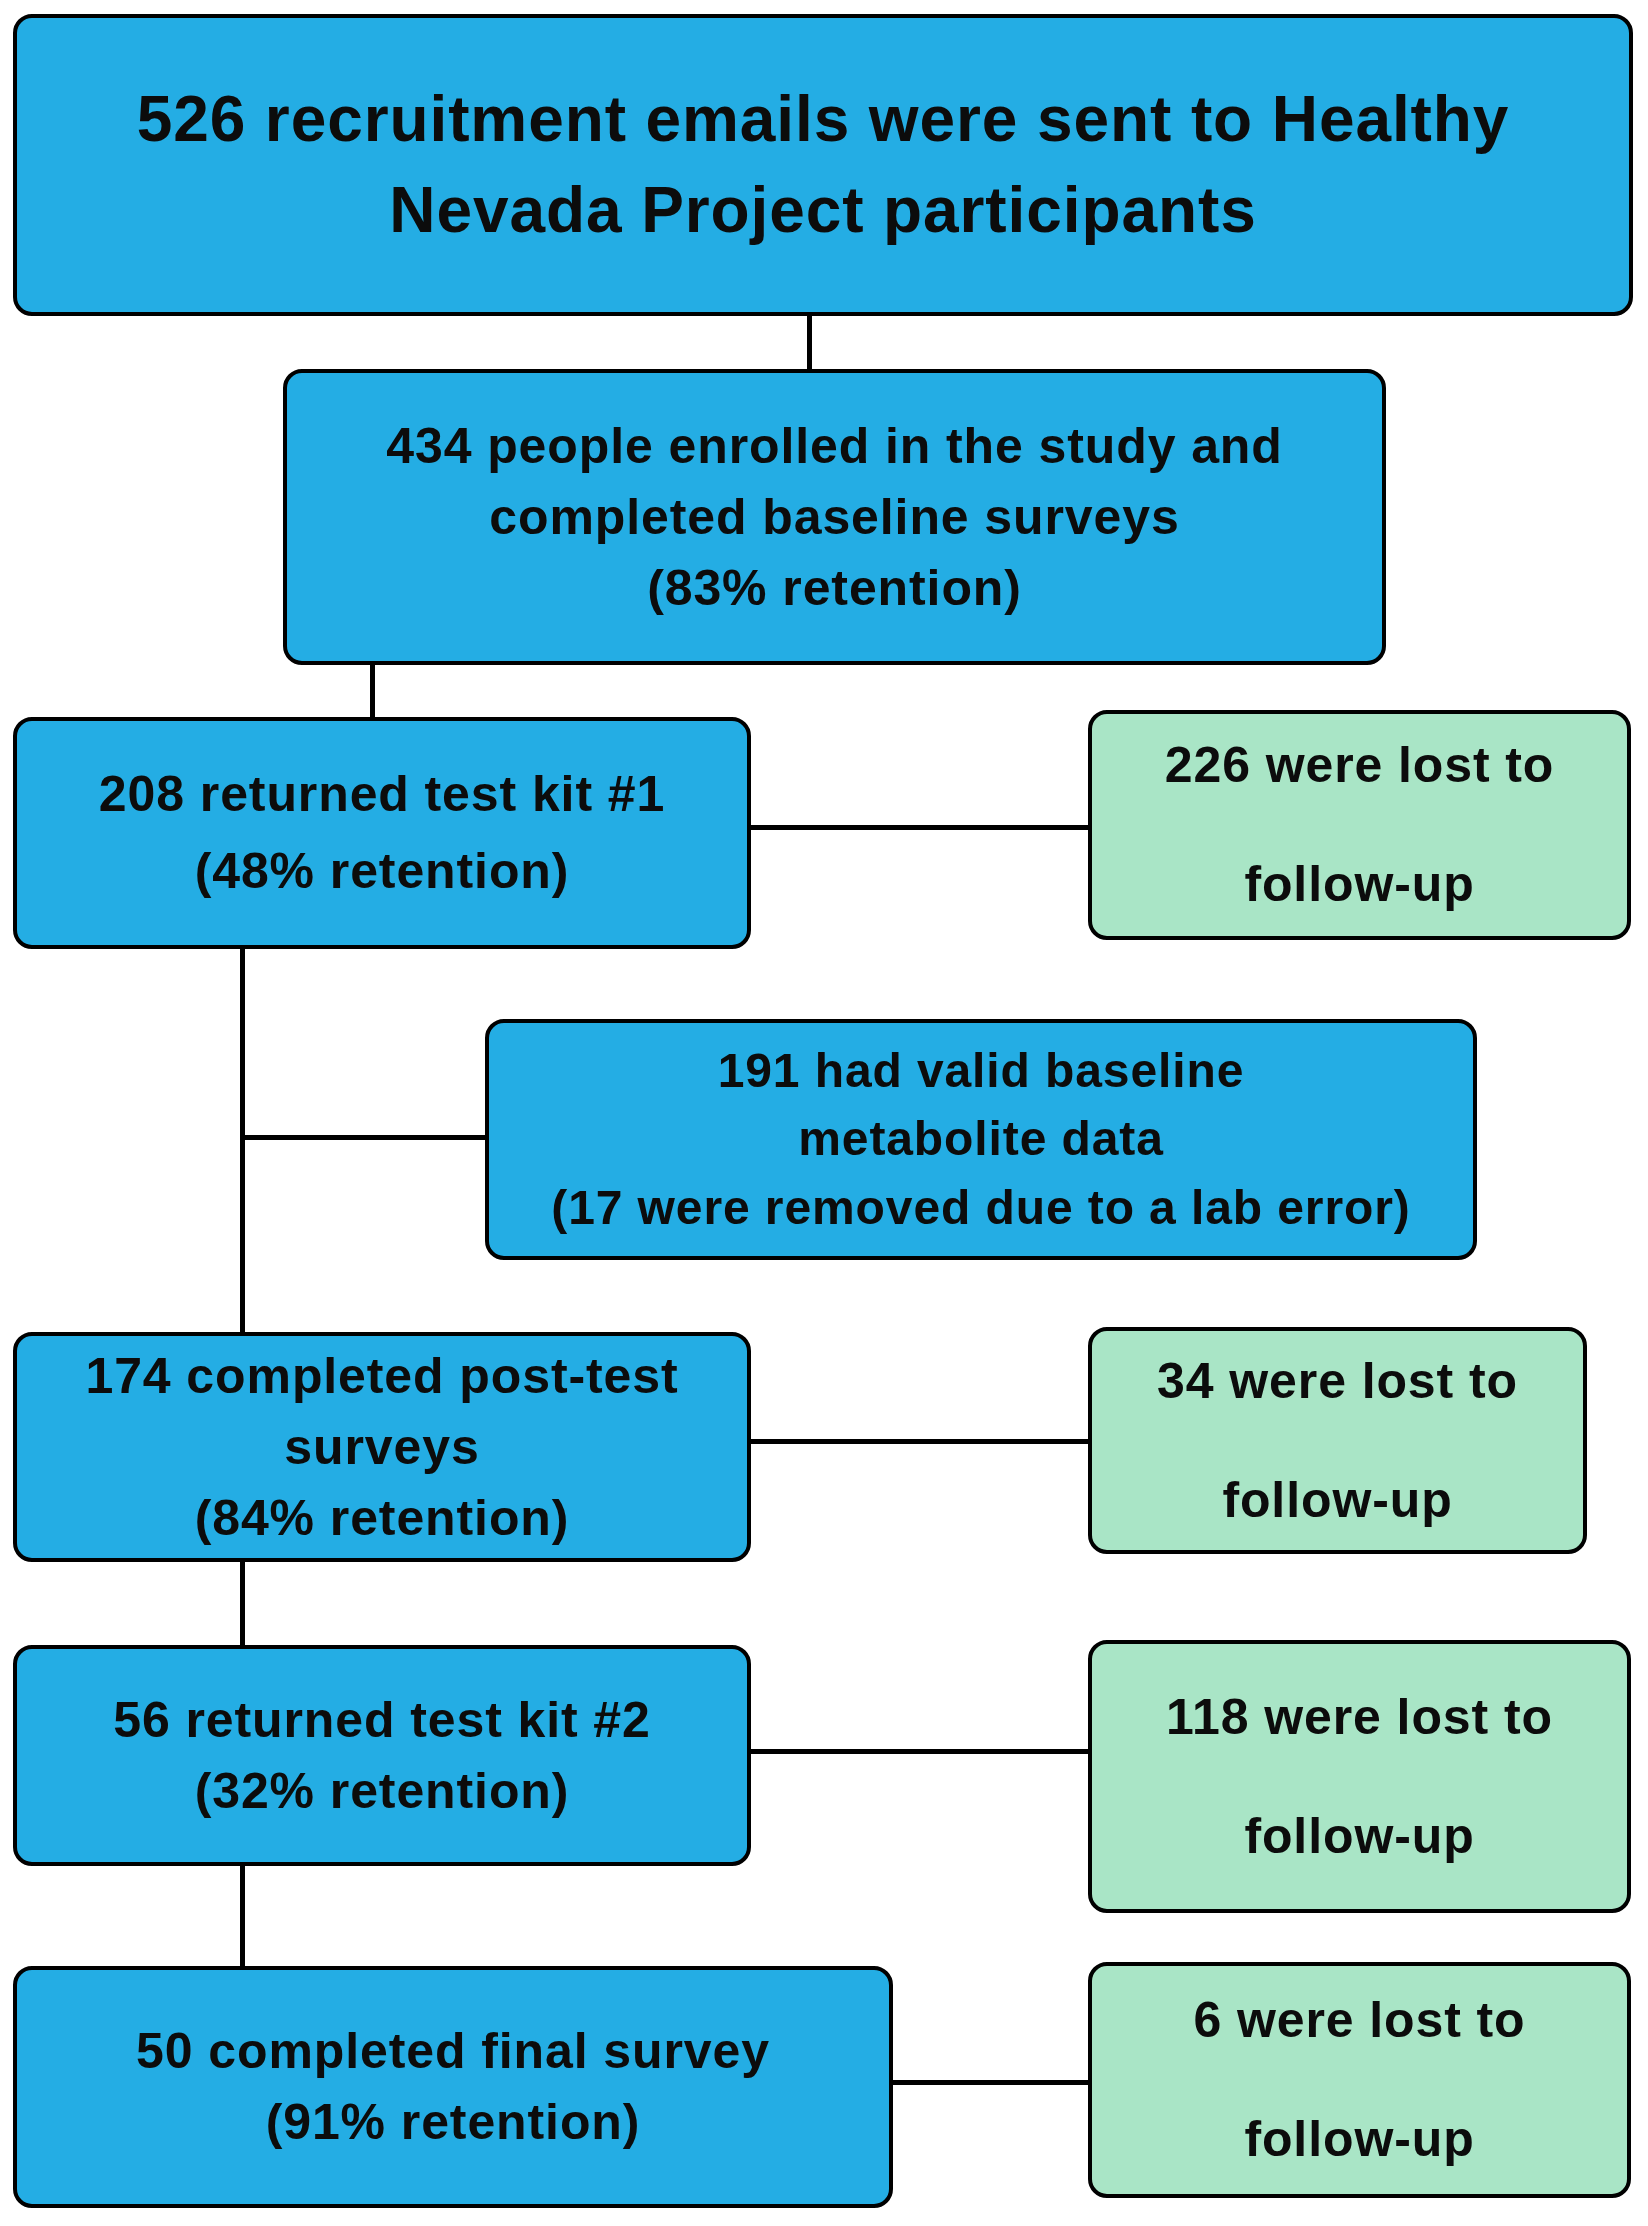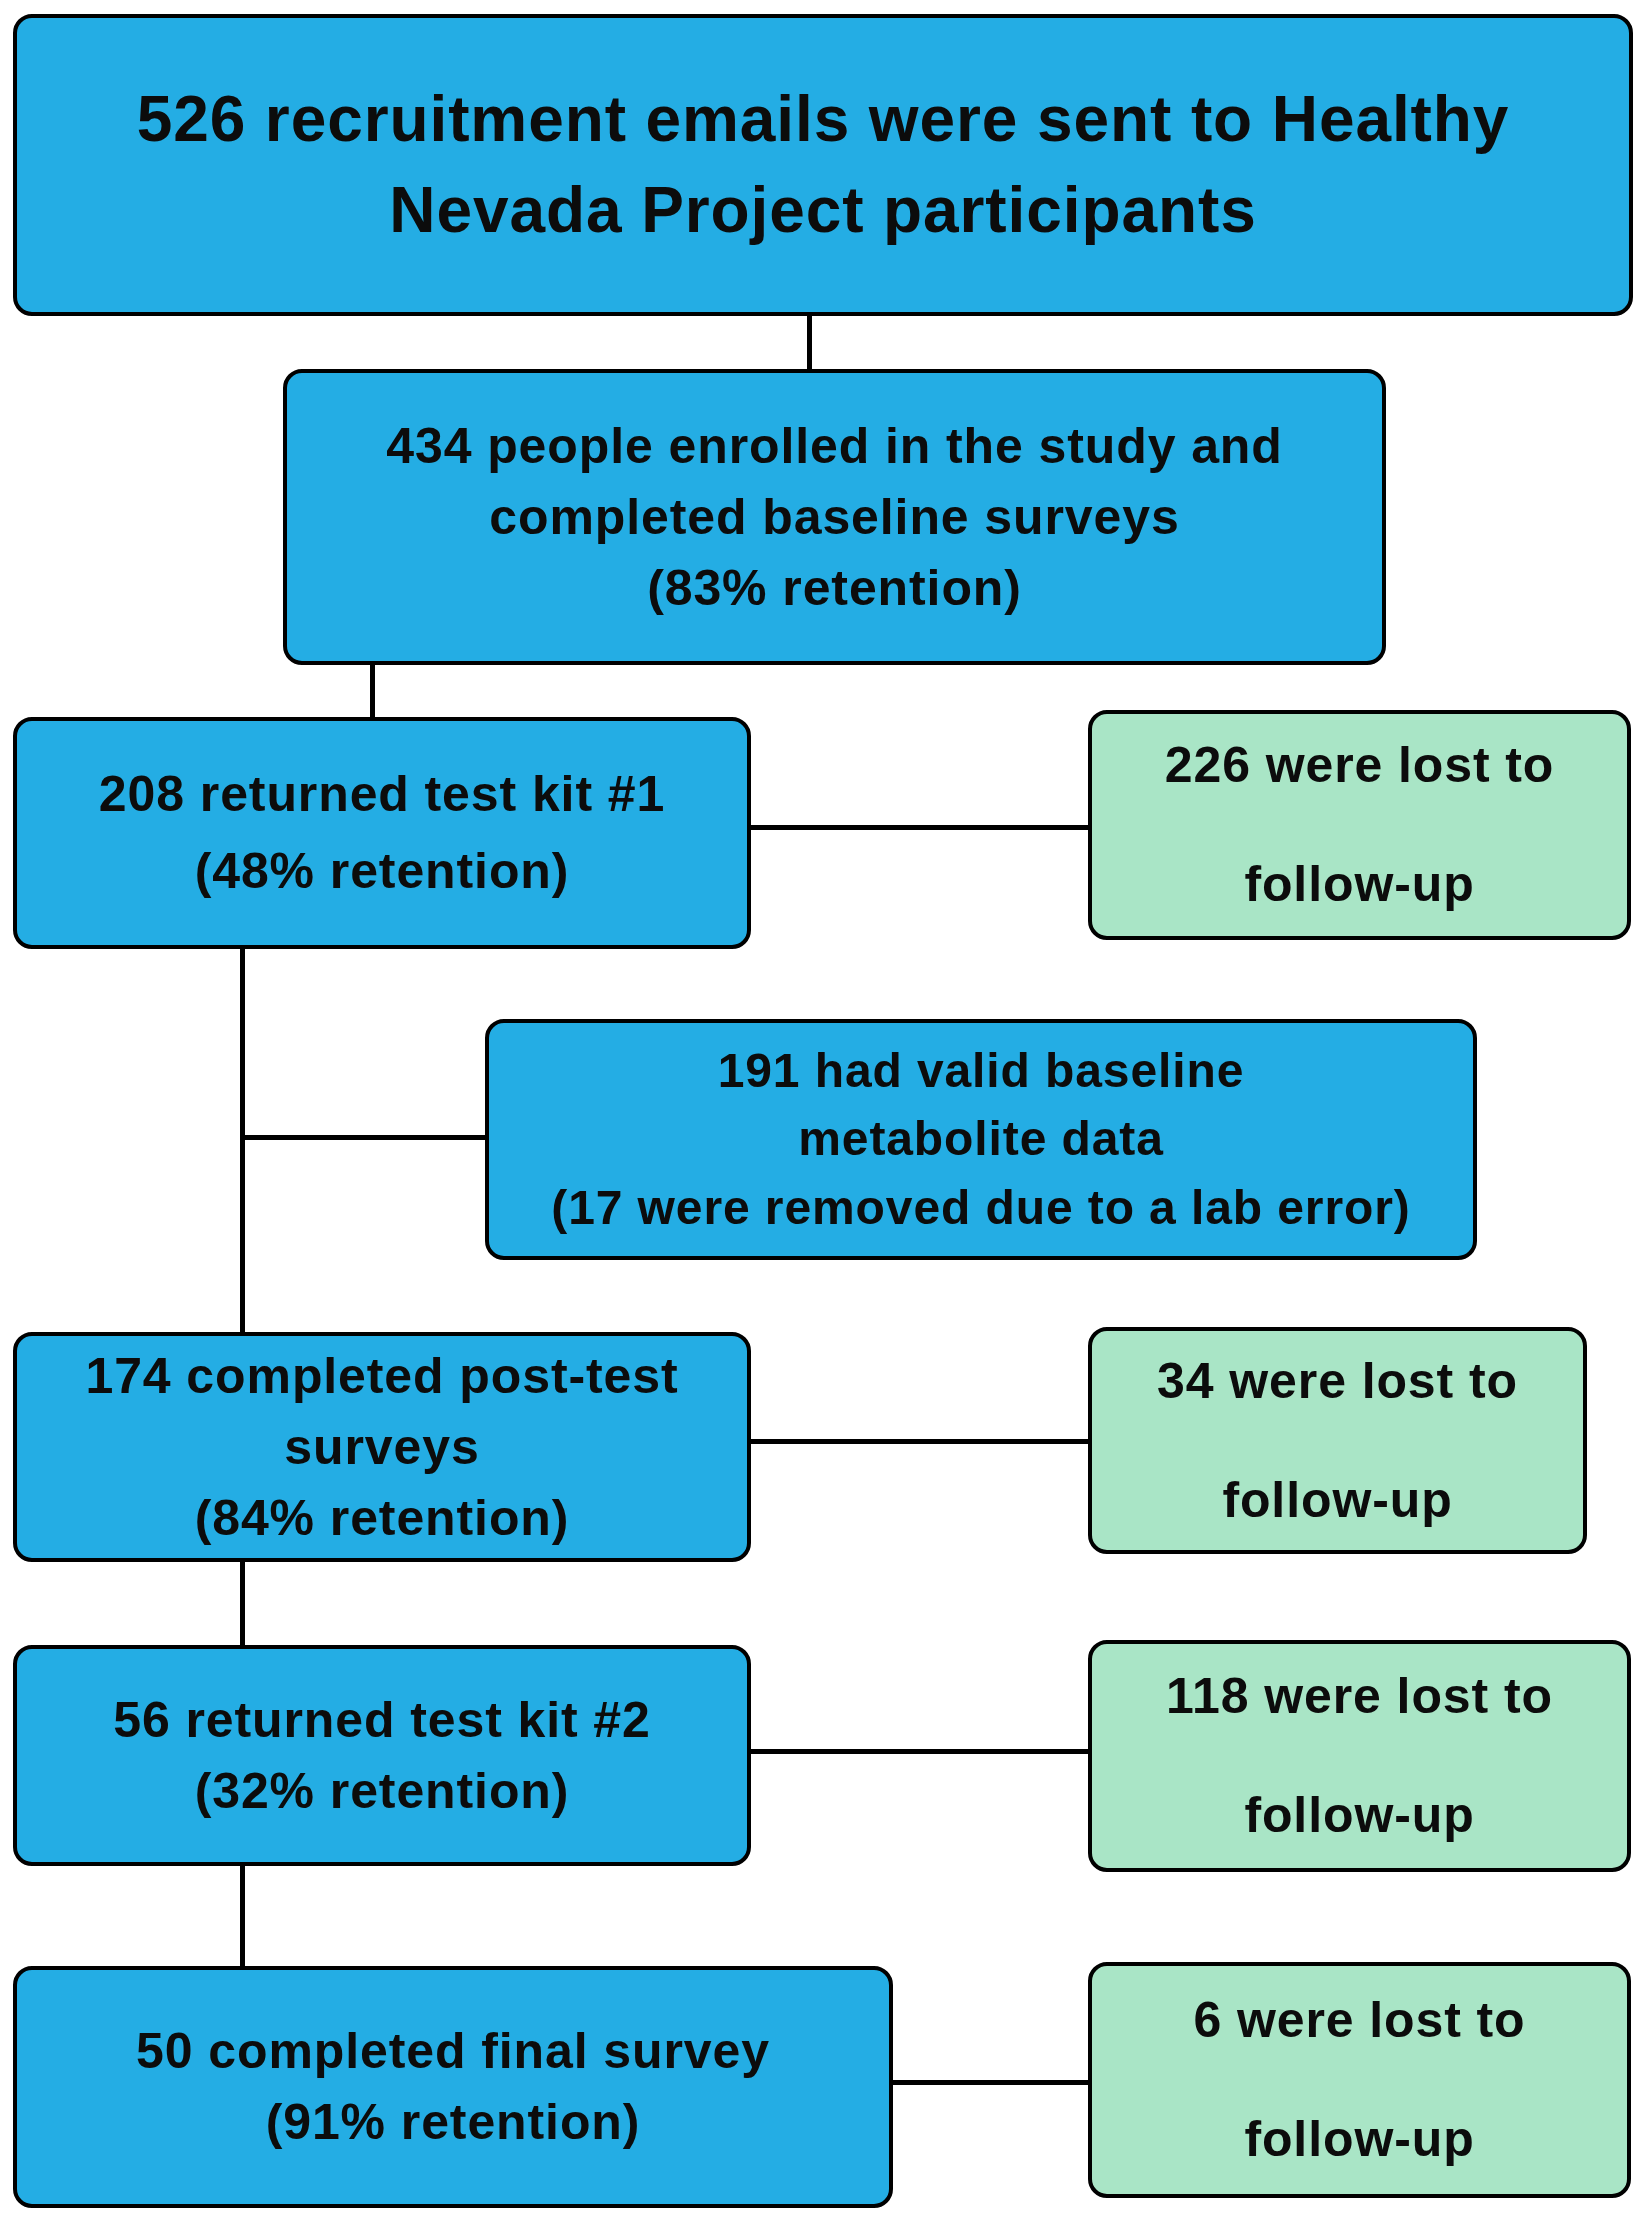--- a/index.html
+++ b/index.html
@@ -45,21 +45,21 @@
 
   
   #n-recruited  { left: 13px;   top: 14px;   width: 1620px; height: 302px; font-size: 64px; }
   #n-enrolled   { left: 283px;  top: 369px;  width: 1103px; height: 296px; font-size: 50px; }
   #n-kit1       { left: 13px;   top: 717px;  width: 738px;  height: 232px; font-size: 50px; gap: 6px; }
   #n-lost1      { left: 1088px; top: 710px;  width: 543px;  height: 230px; font-size: 50px; }
   #n-metabolite { left: 485px;  top: 1019px; width: 992px; height: 241px; font-size: 48px; }
   #n-posttest   { left: 13px;   top: 1332px; width: 738px;  height: 230px; font-size: 50px; }
   #n-lost2      { left: 1088px; top: 1327px; width: 499px;  height: 227px; font-size: 50px; }
   #n-kit2       { left: 13px;   top: 1645px; width: 738px;  height: 221px; font-size: 50px; text-align: center; }
-  #n-lost3      { left: 1088px; top: 1640px; width: 543px;  height: 232px; font-size: 50px; }
+  #n-lost3      { left: 1088px; top: 1640px; width: 543px;  height: 273px; font-size: 50px; }
   #n-final      { left: 13px;   top: 1966px; width: 880px;  height: 242px; font-size: 50px; }
   #n-lost4      { left: 1088px; top: 1962px; width: 543px;  height: 236px; font-size: 50px; }
 
   
   #c-v1      { left: 807px; top: 316px;  height: 57px;  }
   #c-v2      { left: 370px; top: 665px;  height: 55px;  }
   #c-h3      { left: 751px; top: 825px;  width: 339px;  }
   #c-trunk1  { left: 240px; top: 949px; height: 387px; }
   #c-branch4 { left: 240px; top: 1135px; width: 247px;  }
   #c-h5      { left: 751px; top: 1439px; width: 339px;  }

